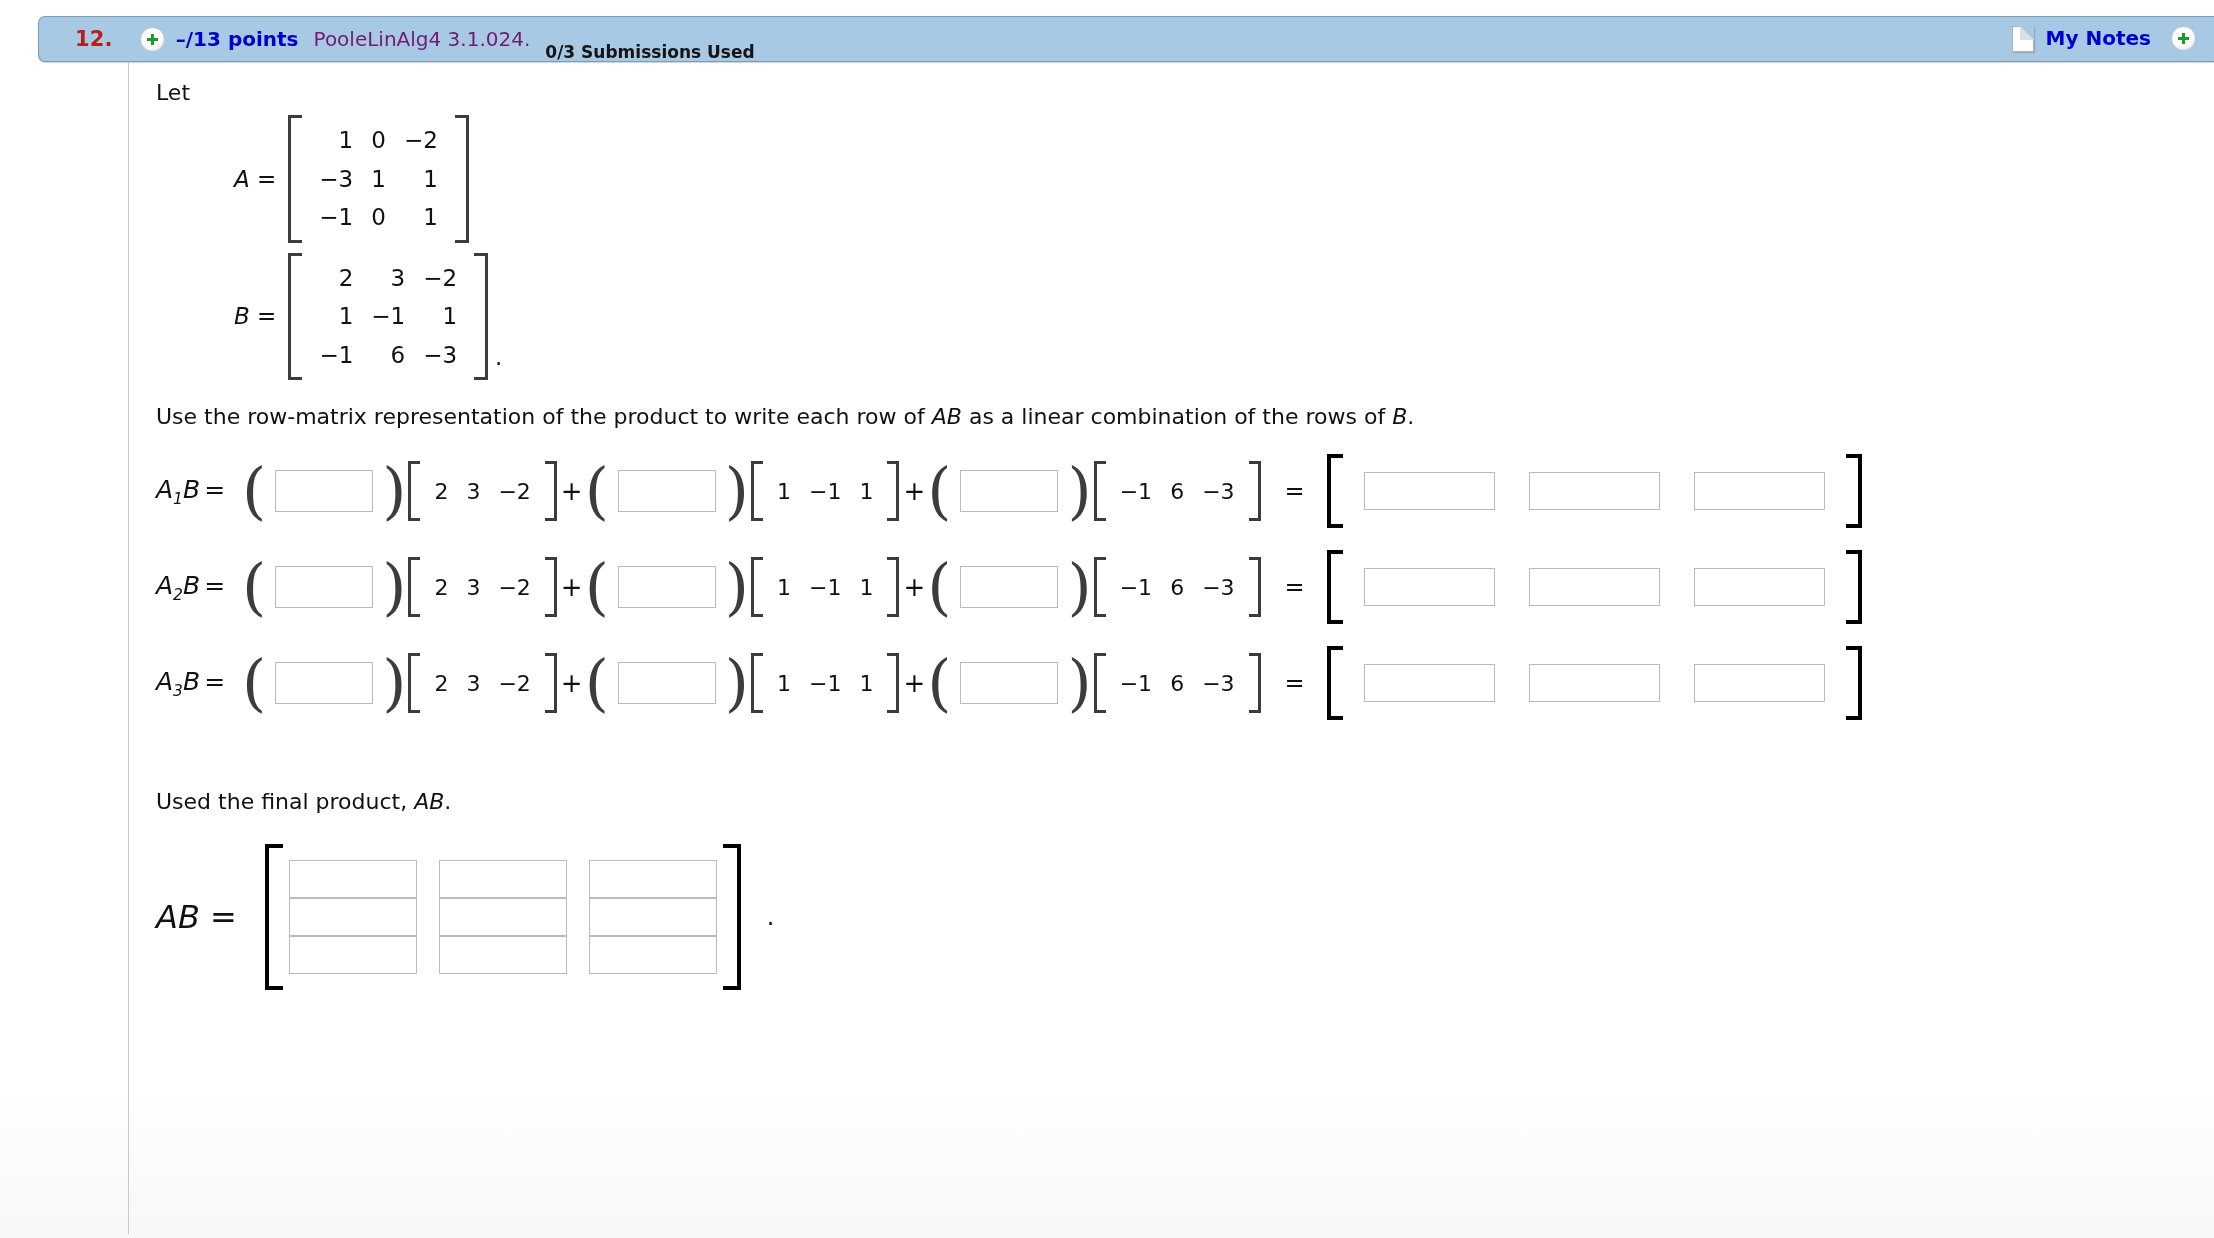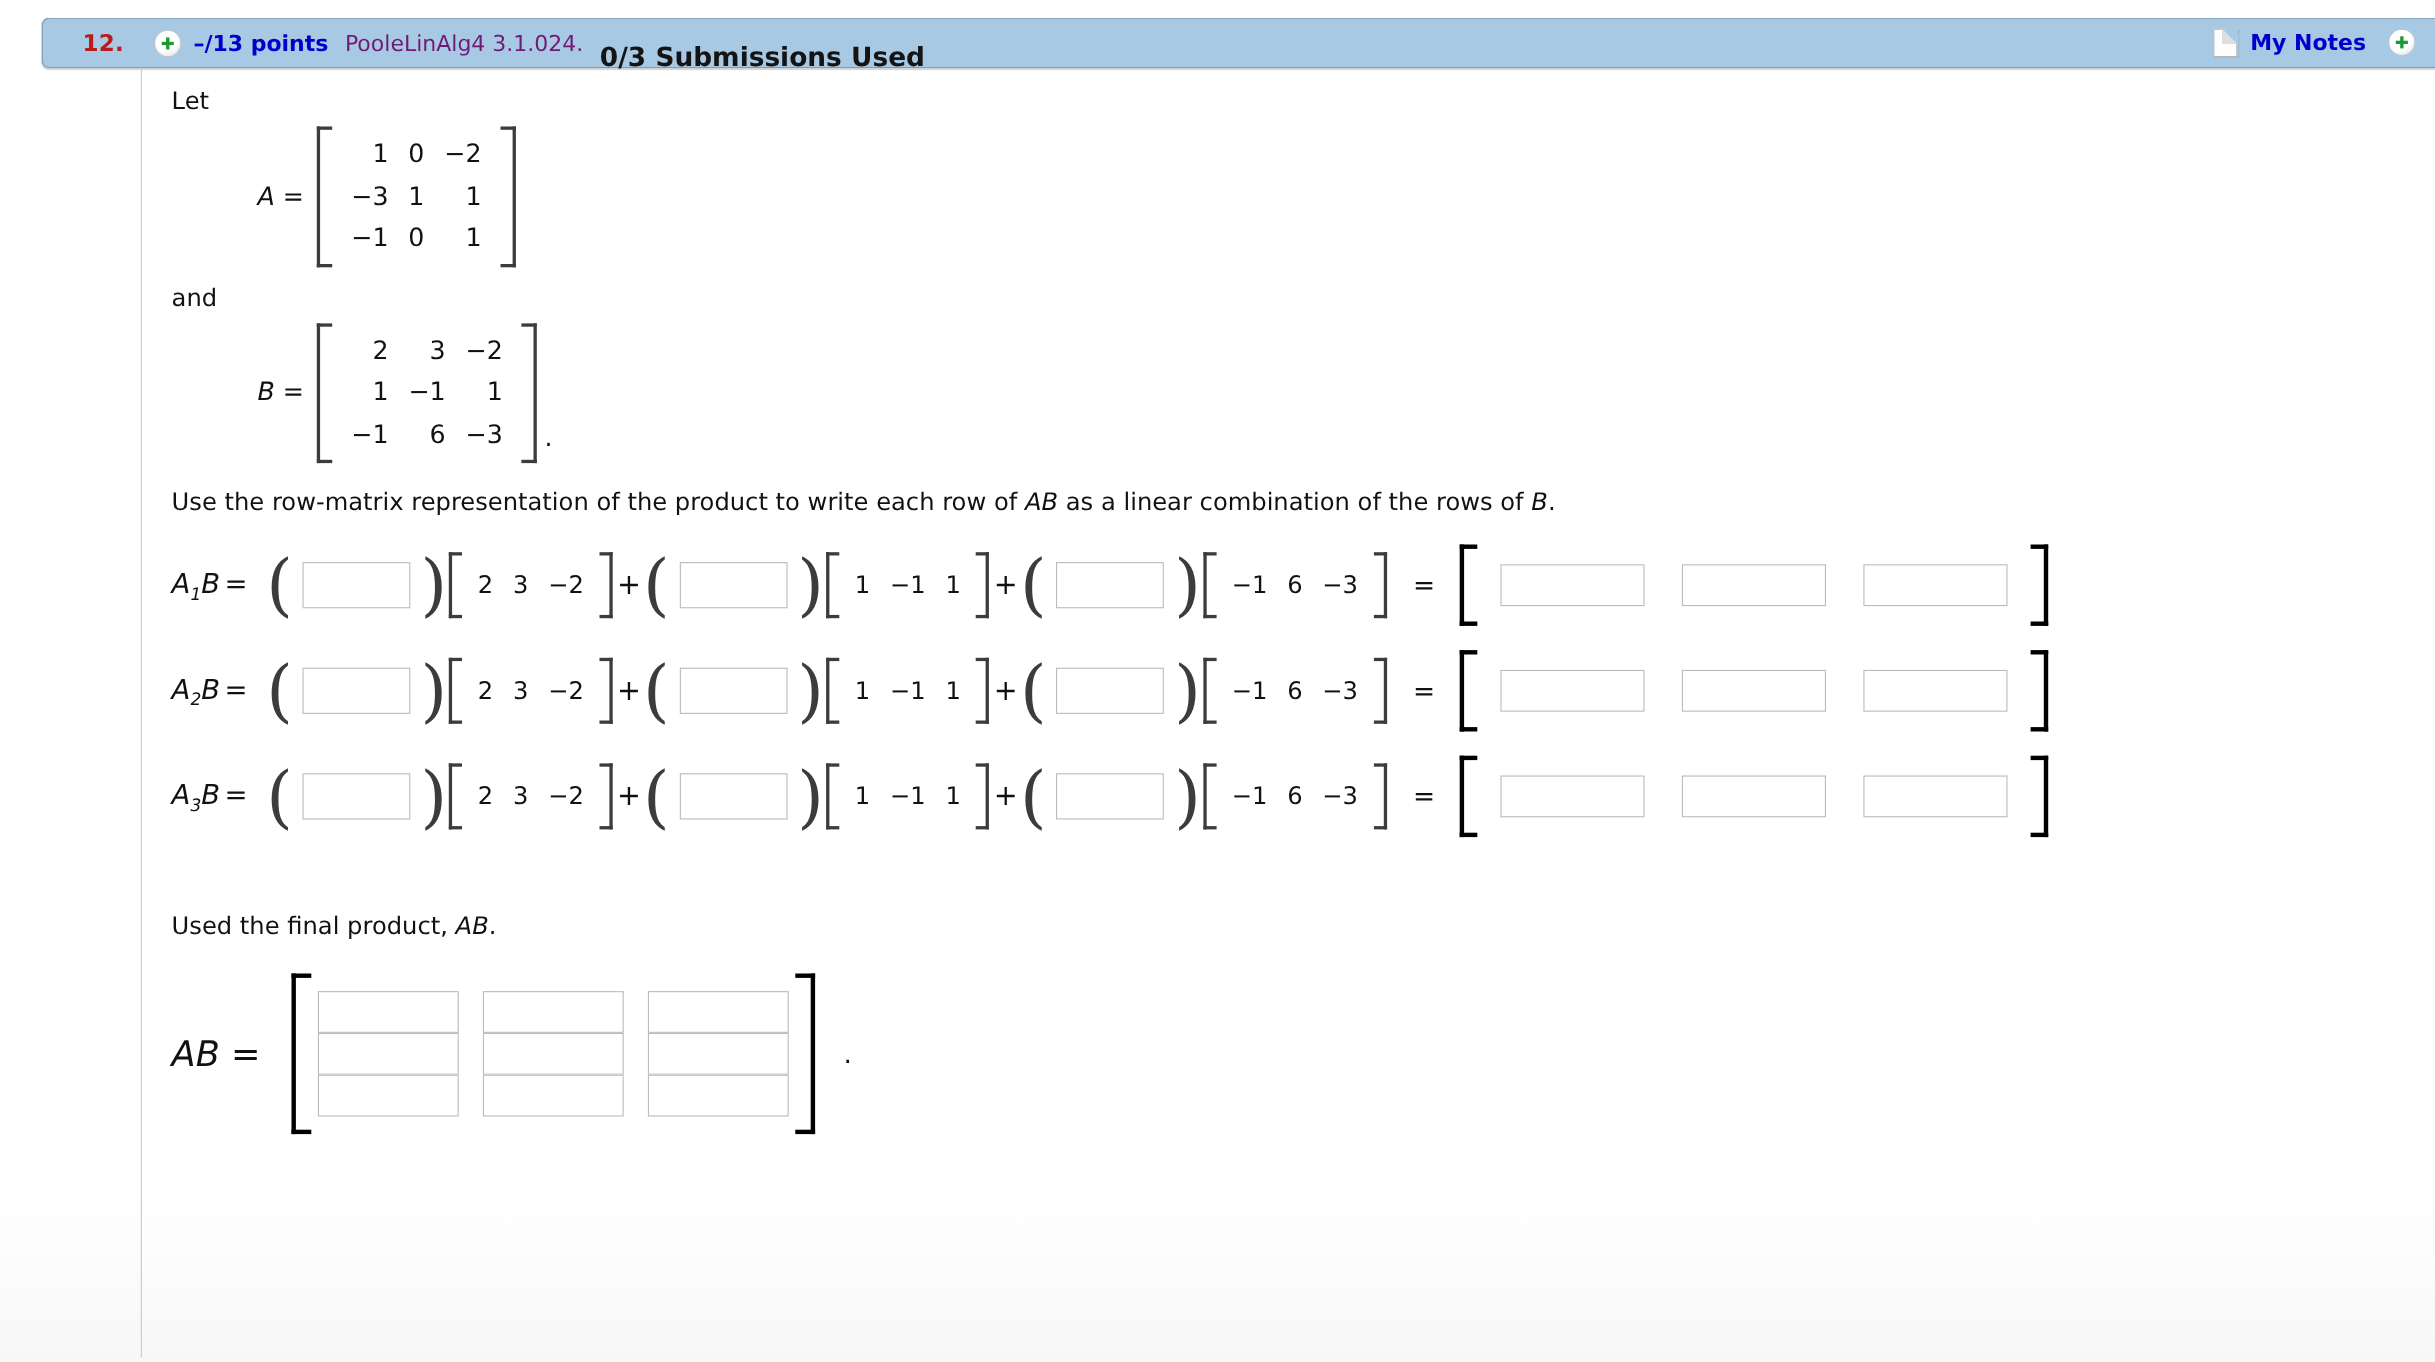--- a/index.html
+++ b/index.html
@@ -55,21 +55,21 @@
     white-space: nowrap;
   }
   .hcode {
     margin-left: 15px;
     font-size: 20px;
     color: #701a75;
     white-space: nowrap;
   }
   .hsub {
     margin-left: 15px;
-    font-size: 24px;
+    font-size: 17px;
     font-weight: bold;
     color: #141414;
     white-space: nowrap;
     margin-top: 26px;
   }
   .hright {
     margin-left: auto;
     display: flex;
     align-items: flex-start;
     padding-right: 18px;
@@ -360,21 +360,20 @@
                   <td class="red">−1</td>
                   <td class="red">0</td>
                   <td class="red">1</td>
                 </tr>
               </tbody>
           </table>
         </span>
       </span>
     </div>
 
-    <div class="plain" style="margin-top:16px;">and</div>
 
     <div class="mat-line" style="margin-top:10px; margin-left:78px;">
       <span class="mat-label">B =</span>
       <span class="bracket">
         <span class="inner">
           <table class="mat">
             <tbody id="matB-body">
                 <tr>
                   <td>2</td>
                   <td>3</td>

